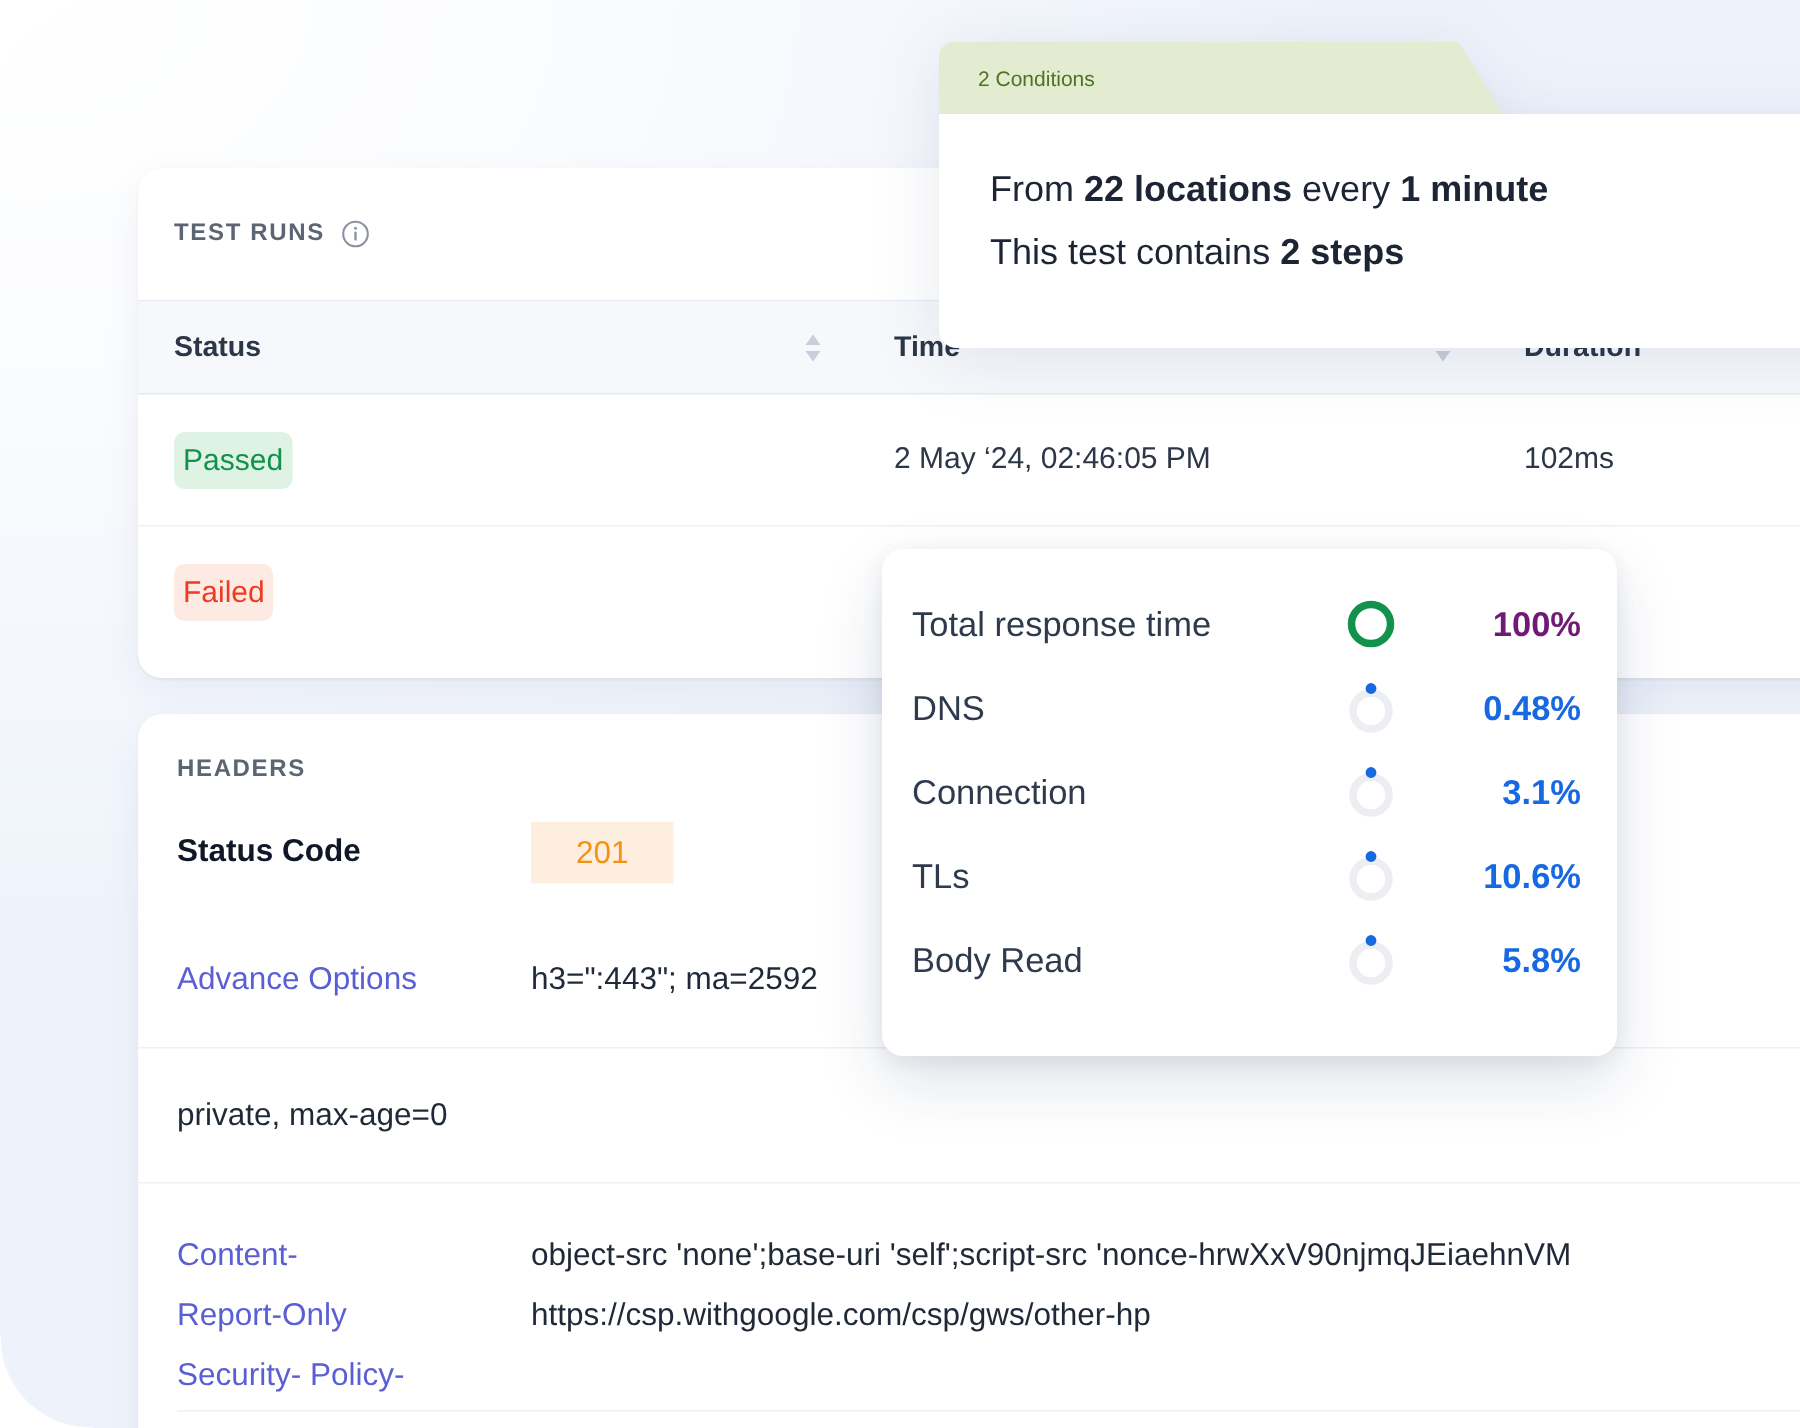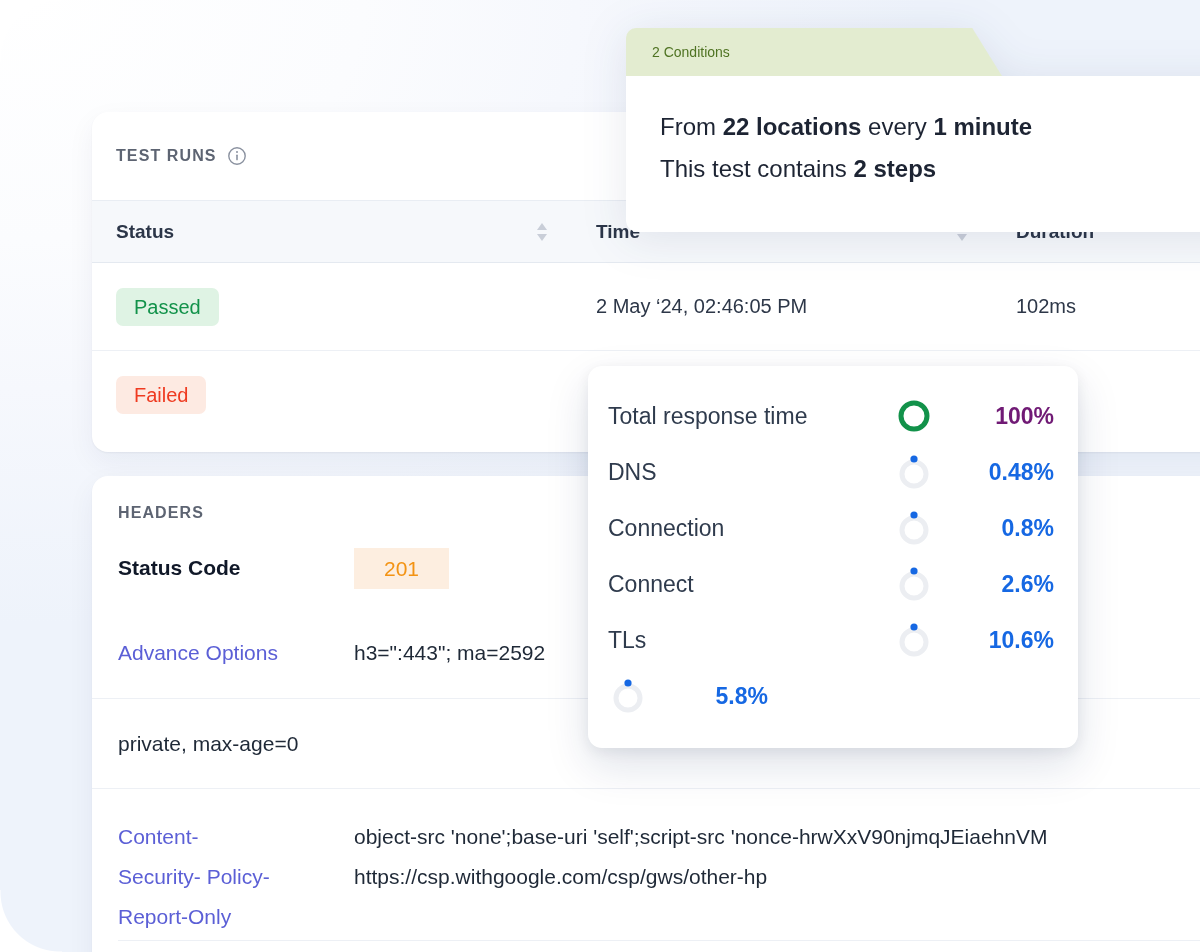--- a/index.html
+++ b/index.html
@@ -131,21 +131,21 @@
     height: 88px;
     font-size: 20px;
     color: #2d3748;
     border-bottom: 1px solid #edf0f5;
     vertical-align: middle;
   }
   table.runs tbody tr:last-child td { border-bottom: none; }
 
   .badge {
     display: inline-block;
-    padding: 9px 18px;
+    padding: 9px 6px;
     border-radius: 7px;
     font-size: 20px;
     line-height: 1;
   }
   .badge.passed { background: #dff3e4; color: #12924a; }
   .badge.failed { background: #fdeae2; color: #ef3b21; }
 
   
   .hd-title {
     font-size: 16px;
@@ -244,21 +244,21 @@
 
   
   #resp-pop {
     position: absolute;
     left: 588px;
     top: 366px;
     width: 490px;
     background: #ffffff;
     border-radius: 14px;
     box-shadow: 0 4px 14px rgba(16,24,40,.07), 0 18px 44px rgba(16,40,90,.13);
-    padding: 22px 24px 24px 20px;
+    padding: 22px 24px 36px 20px;
   }
   .resp-row {
     display: flex;
     align-items: center;
     height: 56px;
   }
   .resp-label {
     flex: 1 1 auto;
     font-size: 23px;
     color: #2f3b4d;
@@ -359,22 +359,22 @@
       <div class="hval">h3=":443"; ma=2592</div>
     </div>
 
     <div class="hrow sep" id="row-cache">
       <div class="hval">private, max-age=0</div>
     </div>
 
     <div class="hrow sep" id="row-csp">
       <div class="hkey">
         <div>Content-</div>
+        <div>Report-Only</div>
         <div>Security- Policy-</div>
-        <div>Report-Only</div>
       </div>
       <div class="hval">
         <div>object-src 'none';base-uri 'self';script-src 'nonce-hrwXxV90njmqJEiaehnVM</div>
         <div>https://csp.withgoogle.com/csp/gws/other-hp</div>
       </div>
     </div>
 
     <div id="row-tail"></div>
   </section>
 
@@ -416,46 +416,37 @@
     </div>
 
     <div class="resp-row">
       <span class="resp-label">Connection</span>
       <span class="resp-donut">
         <svg width="36" height="40" viewBox="0 0 36 40">
           <circle cx="18" cy="22" r="12" fill="none" stroke="#eceef2" stroke-width="5"></circle>
           <circle cx="18" cy="7" r="3.6" fill="#1668e3"></circle>
         </svg>
       </span>
-      <span class="resp-pct part">0.8%</span>
-    </div>
-
-    <div class="resp-row">
-      <span class="resp-label">Connect</span>
-      <span class="resp-donut">
-        <svg width="36" height="40" viewBox="0 0 36 40">
-          <circle cx="18" cy="22" r="12" fill="none" stroke="#eceef2" stroke-width="5"></circle>
-          <circle cx="18" cy="7" r="3.6" fill="#1668e3"></circle>
-        </svg>
-      </span>
-      <span class="resp-pct part">2.6%</span>
-    </div>
+      <span class="resp-pct part">3.1%</span>
+    </div>
+
 
     <div class="resp-row">
       <span class="resp-label">TLs</span>
       <span class="resp-donut">
         <svg width="36" height="40" viewBox="0 0 36 40">
           <circle cx="18" cy="22" r="12" fill="none" stroke="#eceef2" stroke-width="5"></circle>
           <circle cx="18" cy="7" r="3.6" fill="#1668e3"></circle>
         </svg>
       </span>
       <span class="resp-pct part">10.6%</span>
     </div>
 
     <div class="resp-row">
+      <span class="resp-label">Body Read</span>
       <span class="resp-donut">
         <svg width="36" height="40" viewBox="0 0 36 40">
           <circle cx="18" cy="22" r="12" fill="none" stroke="#eceef2" stroke-width="5"></circle>
           <circle cx="18" cy="7" r="3.6" fill="#1668e3"></circle>
         </svg>
       </span>
       <span class="resp-pct part">5.8%</span>
     </div>
   </div>
 

